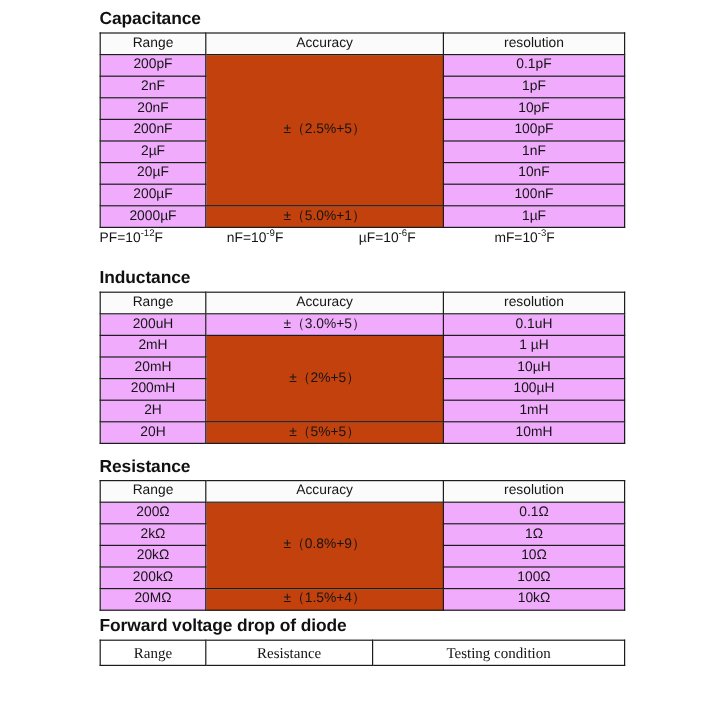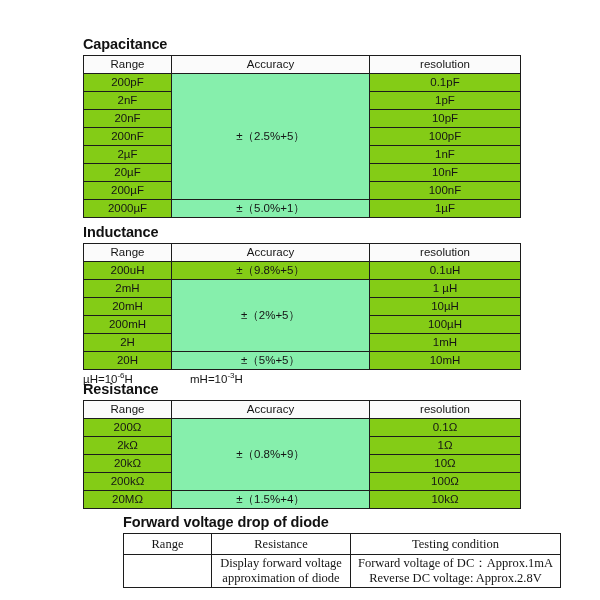--- a/index.html
+++ b/index.html
@@ -41,24 +41,24 @@
   }
   table.spec td {
     border: 1px solid #1c1c1c;
     text-align: center;
     vertical-align: middle;
     font-size: 11.5px;
     height: 17px;
     line-height: 13px;
     padding: 0 2px;
     color: #151515;
-    background: #84cc16;
+    background: #f0abfc;
   }
   table.spec td.merged {
-    background: #86efac;
+    background: #c2410c;
   }
   table.spec tr.head td {
     background: #fbfbfb;
   }
   .footnote {
     font-size: 11.5px;
     color: #151515;
     margin-top: 2px;
     line-height: 14px;
     white-space: pre;
@@ -82,24 +82,24 @@
     color: #141414;
     background: #ffffff;
     padding: 1px 3px;
   }
   table.diode {
     border-collapse: collapse;
     width: 437px;
     table-layout: fixed;
   }
   
-  #sec-capacitance { top: 8px; margin-top: 28px; }
+  #sec-capacitance { top: 8px; }
   #sec-inductance  { top: 224px; }
   #sec-resistance  { top: 381px; }
-  #sec-diode       { top: 514px; margin-left: 40px; }
+  #sec-diode       { top: 514px; }
 </style>
 </head>
 <body>
 
 <div class="page">
 
   <div class="section" id="sec-capacitance">
     <div class="section-title">Capacitance</div>
     <table class="spec">
       <colgroup>
@@ -142,39 +142,40 @@
           <td>200µF</td>
           <td>100nF</td>
         </tr>
         <tr>
           <td>2000µF</td>
           <td class="merged">±（5.0%+1）</td>
           <td>1µF</td>
         </tr>
       </tbody>
     </table>
+    <div class="footnote"><span class="fn" style="width:106px"><span>PF=10</span><sup>-12</sup><span>F</span></span><span class="fn" style="width:110px"><span>nF=10</span><sup>-9</sup><span>F</span></span><span class="fn" style="width:113px"><span>µF=10</span><sup>-6</sup><span>F</span></span><span class="fn"><span>mF=10</span><sup>-3</sup><span>F</span></span></div>
   </div>
 
   <div class="section" id="sec-inductance">
     <div class="section-title">Inductance</div>
     <table class="spec">
       <colgroup>
           <col style="width:88px">
           <col style="width:198px">
           <col style="width:151px">
         </colgroup>
       <tbody>
         <tr class="head">
           <td>Range</td>
           <td>Accuracy</td>
           <td>resolution</td>
         </tr>
         <tr>
           <td>200uH</td>
-          <td>±（9.8%+5）</td>
+          <td>±（3.0%+5）</td>
           <td>0.1uH</td>
         </tr>
         <tr>
           <td>2mH</td>
           <td class="merged" rowspan="4">±（2%+5）</td>
           <td>1 µH</td>
         </tr>
         <tr>
           <td>20mH</td>
           <td>10µH</td>
@@ -187,21 +188,20 @@
           <td>2H</td>
           <td>1mH</td>
         </tr>
         <tr>
           <td>20H</td>
           <td class="merged">±（5%+5）</td>
           <td>10mH</td>
         </tr>
       </tbody>
     </table>
-    <div class="footnote"><span class="fn" style="width:107px"><span>µH=10</span><sup>-6</sup><span>H</span></span><span class="fn"><span>mH=10</span><sup>-3</sup><span>H</span></span></div>
   </div>
 
   <div class="section" id="sec-resistance">
     <div class="section-title">Resistance</div>
     <table class="spec">
       <colgroup>
           <col style="width:88px">
           <col style="width:198px">
           <col style="width:151px">
         </colgroup>
@@ -244,28 +244,17 @@
           <col style="width:88px">
           <col style="width:139px">
           <col style="width:210px">
         </colgroup>
       <tbody>
         <tr>
           <td style="height:18px">Range</td>
           <td style="height:18px">Resistance</td>
           <td style="height:18px">Testing condition</td>
         </tr>
-        <tr>
-          <td></td>
-          <td>
-            <div>Display forward voltage</div>
-            <div>approximation of diode</div>
-          </td>
-          <td>
-            <div>Forward voltage of DC：Approx.1mA</div>
-            <div>Reverse DC voltage: Approx.2.8V</div>
-          </td>
-        </tr>
       </tbody>
     </table>
   </div>
 
 </div>
 
 </body></html>

